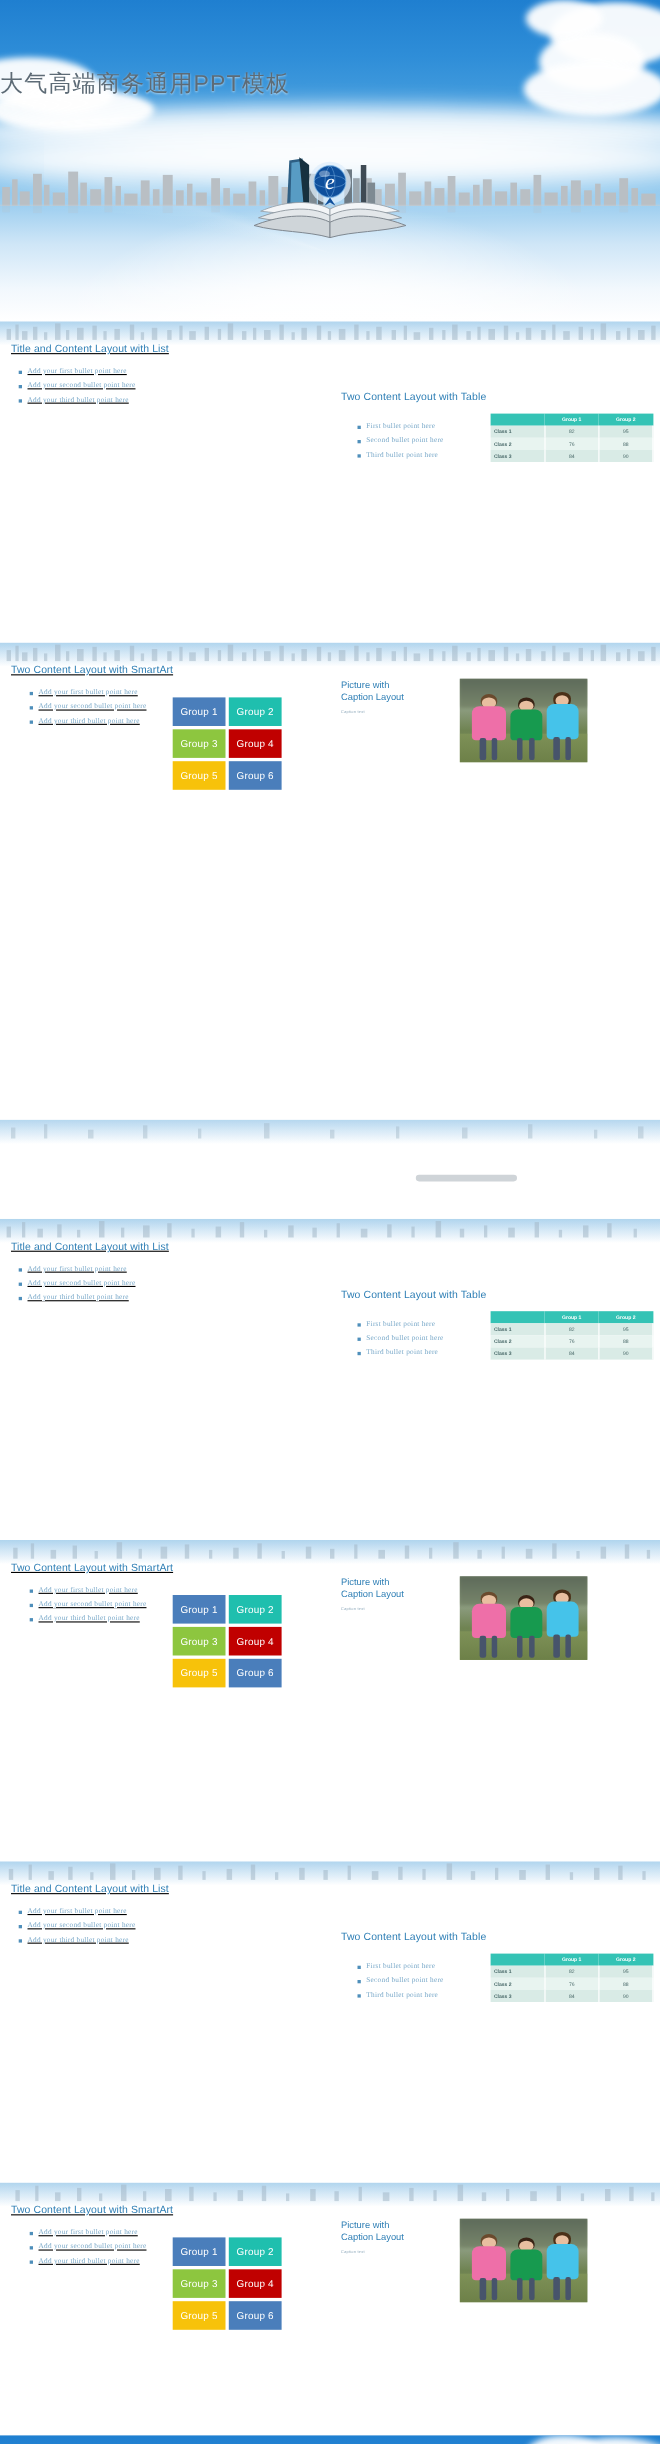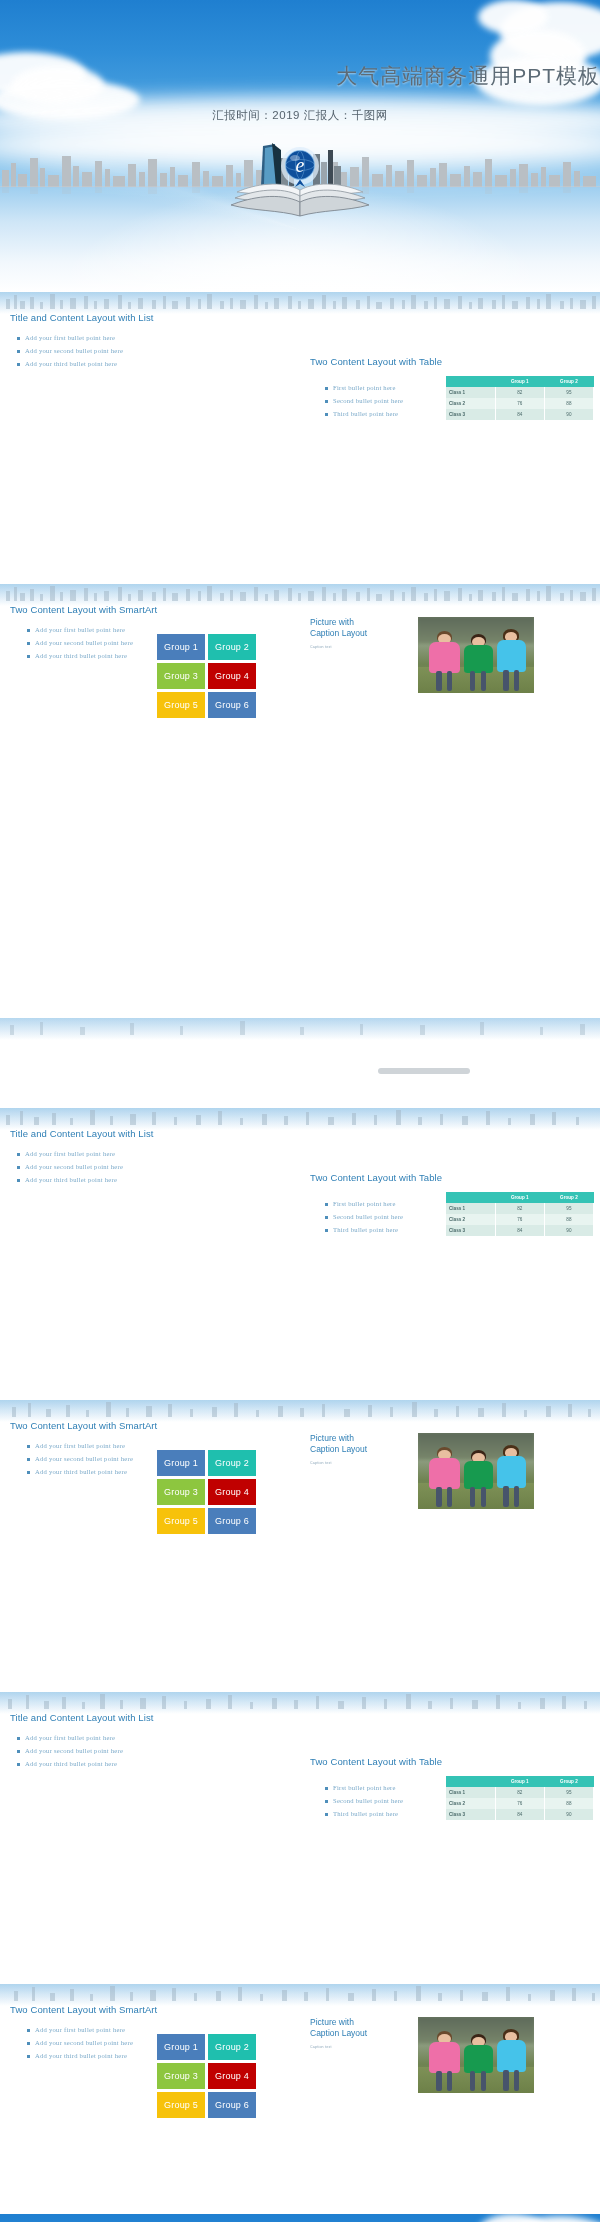--- a/index.html
+++ b/index.html
@@ -49,21 +49,21 @@
     pointer-events: none;
   }
   .cloud {
     position: absolute;
     background: #ffffff;
     border-radius: 50%;
     filter: blur(3px);
     opacity: 0.95;
   }
   .sky-title {
-    position: absolute; left: 0; width: 600px; text-align: right;
+    position: absolute; left: 0; width: 600px; text-align: left;
     font-size: 21px; letter-spacing: 1px;
     color: #5d6b76;
     font-family: "Liberation Sans", sans-serif;
     text-shadow: 0 1px 2px rgba(255,255,255,0.6);
   }
   .sky-sub {
     position: absolute; left: 0; width: 600px; text-align: center;
     font-size: 11.5px; color: #55636e; letter-spacing: 0.5px;
   }
 
@@ -80,21 +80,21 @@
   
   .content-slide { height: 292px; background: #fff; }
   .cs-topband {
     position: absolute; left: 0; top: 0; width: 600px; height: 22px;
     overflow: hidden;
     background: linear-gradient(to bottom,#cfe4f5 0%, #e6f1fa 45%, #ffffff 100%);
     opacity: 0.95;
   }
   .cs-topband svg { display:block; width:600px; height:22px; }
 
-  .col-left  { position: absolute; left: 10px;  top: 20px; width: 290px; }
+  .col-left  { position: absolute; left: 10px;  top: 20px; width: 290px; text-decoration: underline; }
   .col-right { position: absolute; left: 310px; top: 20px; width: 284px; }
 
   .slide-title {
     font-size: 9.5px; color: #2f7fb5; font-weight: 400;
     letter-spacing: 0.1px; margin-bottom: 8px; line-height: 1.25;
   }
   .slide-title.teal { color: #2f7fb5; margin-top: 44px; }
 
   ul.bullets { list-style: none; margin: 6px 0 0 6px; }
   ul.bullets li {
@@ -211,21 +211,20 @@
   <div class="cloud" style="right:52px;  top:0px;  width:70px;  height:34px;"></div>
 
   <div class="cloud" style="left:-34px; top:52px; width:120px; height:44px;"></div>
   <div class="cloud" style="left:12px;  top:66px; width:92px;  height:38px;"></div>
   <div class="cloud" style="left:-10px; top:80px; width:150px; height:40px;"></div>
 
   <div class="cloud" style="left:-40px; top:96px; width:700px; height:48px; filter:blur(9px); opacity:.85;"></div>
   <div class="cloud" style="left:-40px; top:118px; width:700px; height:54px; filter:blur(12px); opacity:.95;"></div>
 
   <div class="sky-title" style="top:62px;">大气高端商务通用PPT模板</div>
-  <div class="sky-sub" style="top:108px;">汇报时间：2019  汇报人：千图网</div>
 
   <div class="city" style="top:148px;">
     <svg viewBox="0 0 600 46" preserveAspectRatio="none" aria-hidden="true">
       <g fill="#b9bfc4">
         <rect x="2" y="22" width="7" height="17"></rect>
           <rect x="11" y="15" width="5" height="24"></rect>
         <rect x="18" y="26" width="9" height="13"></rect>
           <rect x="30" y="10" width="8" height="29"></rect>
         <rect x="40" y="20" width="5" height="19"></rect>
           <rect x="48" y="27" width="11" height="12"></rect>

